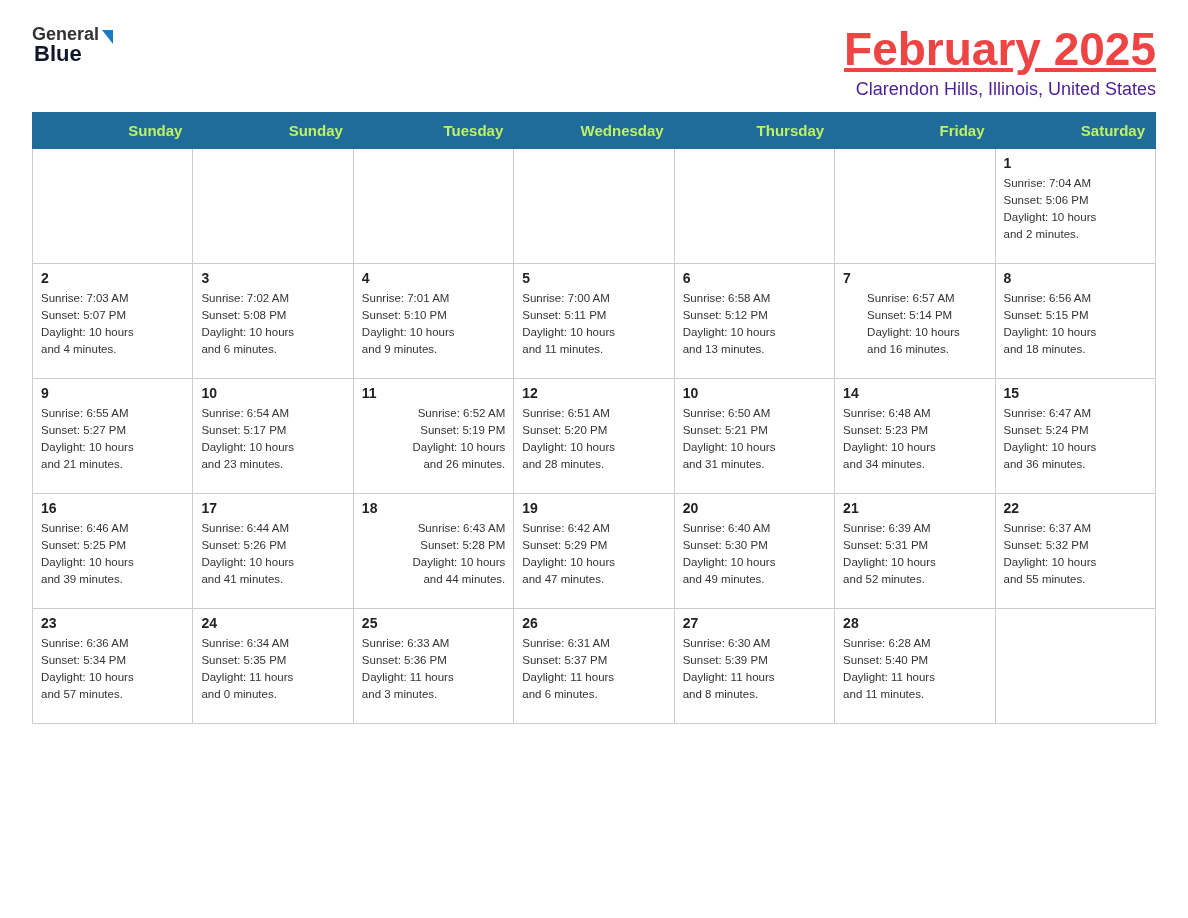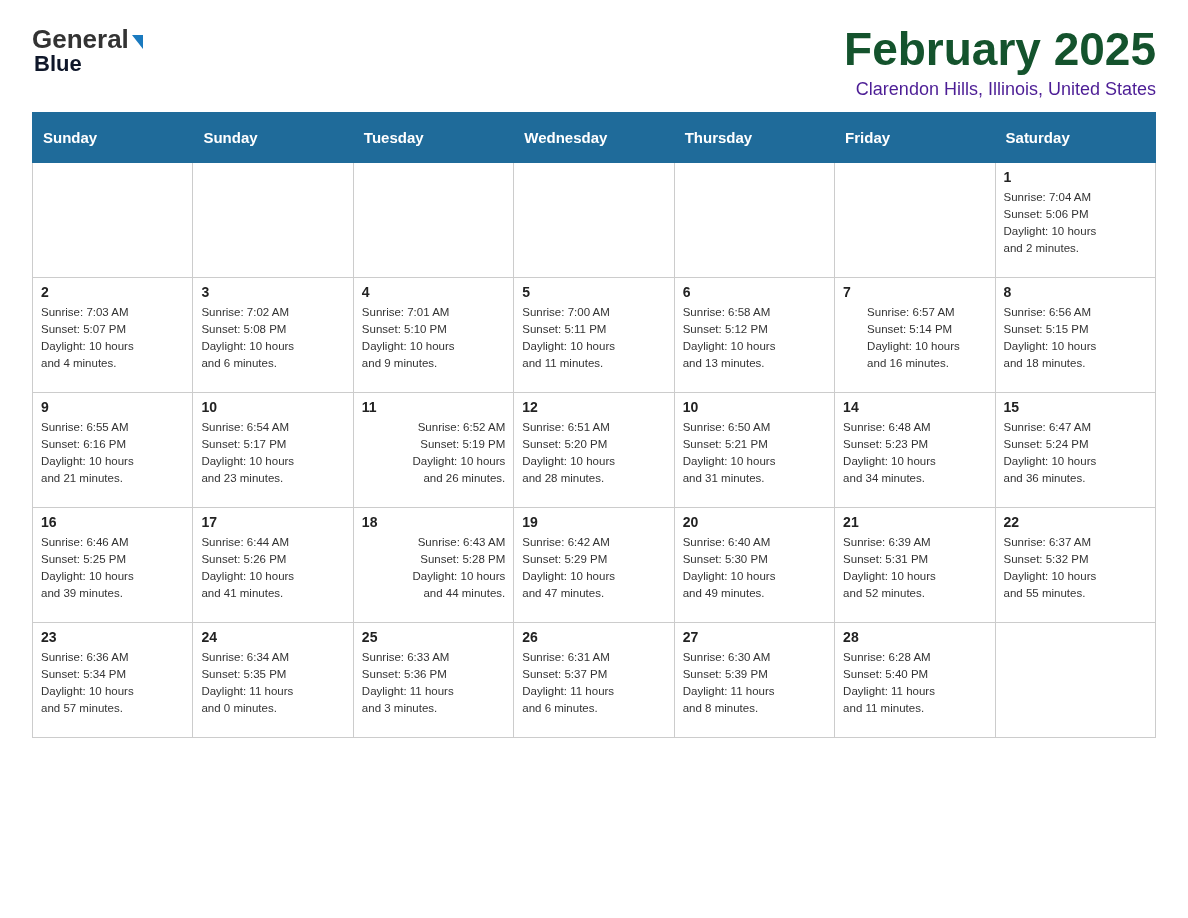--- a/index.html
+++ b/index.html
@@ -10,50 +10,51 @@
       width: 1188px;
       min-height: 918px;
     }
     .header {
       display: flex;
       justify-content: space-between;
       align-items: flex-start;
       margin-bottom: 8px;
     }
     .logo-text-general {
-      font-size: 26px;
+      font-size: 18px;
       font-weight: bold;
       color: #333;
     }
     .header-right {
       text-align: right;
     }
     .month-title {
       font-size: 46px;
       font-weight: bold;
-      color: #14532d;
+      color: #ef4444;
       line-height: 1.1;
+      text-decoration: underline;
     }
     .location-title {
       font-size: 18px;
       color: #4c1d95;
       margin-top: 4px;
     }
     .calendar {
       width: 100%;
       border-collapse: collapse;
       margin-top: 12px;
     }
     .calendar th {
       background-color: #1f6b9a;
-      color: #ffffff;
+      color: #bef264;
       font-size: 15px;
       font-weight: bold;
-      padding: 16px 10px;
-      text-align: left;
+      padding: 9px 10px;
+      text-align: right;
       border: 1px solid #1f6b9a;
     }
     .calendar td {
       border: 1px solid #ccc;
       vertical-align: top;
       padding: 6px 8px;
       width: calc(100% / 7);
       height: 115px;
       font-size: 12px;
       color: #222;
@@ -195,21 +196,21 @@
           <div class="day-info" style="white-space: pre-line;">Sunrise: 6:56 AM
 Sunset: 5:15 PM
 Daylight: 10 hours
 and 18 minutes.</div>
         </td>
       </tr>
       <tr>
         <td>
           <span class="day-number">9</span>
           <div class="day-info" style="white-space: pre-line;">Sunrise: 6:55 AM
-Sunset: 6:16 PM
+Sunset: 5:27 PM
 Daylight: 10 hours
 and 21 minutes.</div>
         </td>
         <td>
           <span class="day-number">10</span>
           <div class="day-info" style="white-space: pre-line;">Sunrise: 6:54 AM
 Sunset: 5:17 PM
 Daylight: 10 hours
 and 23 minutes.</div>
         </td>

